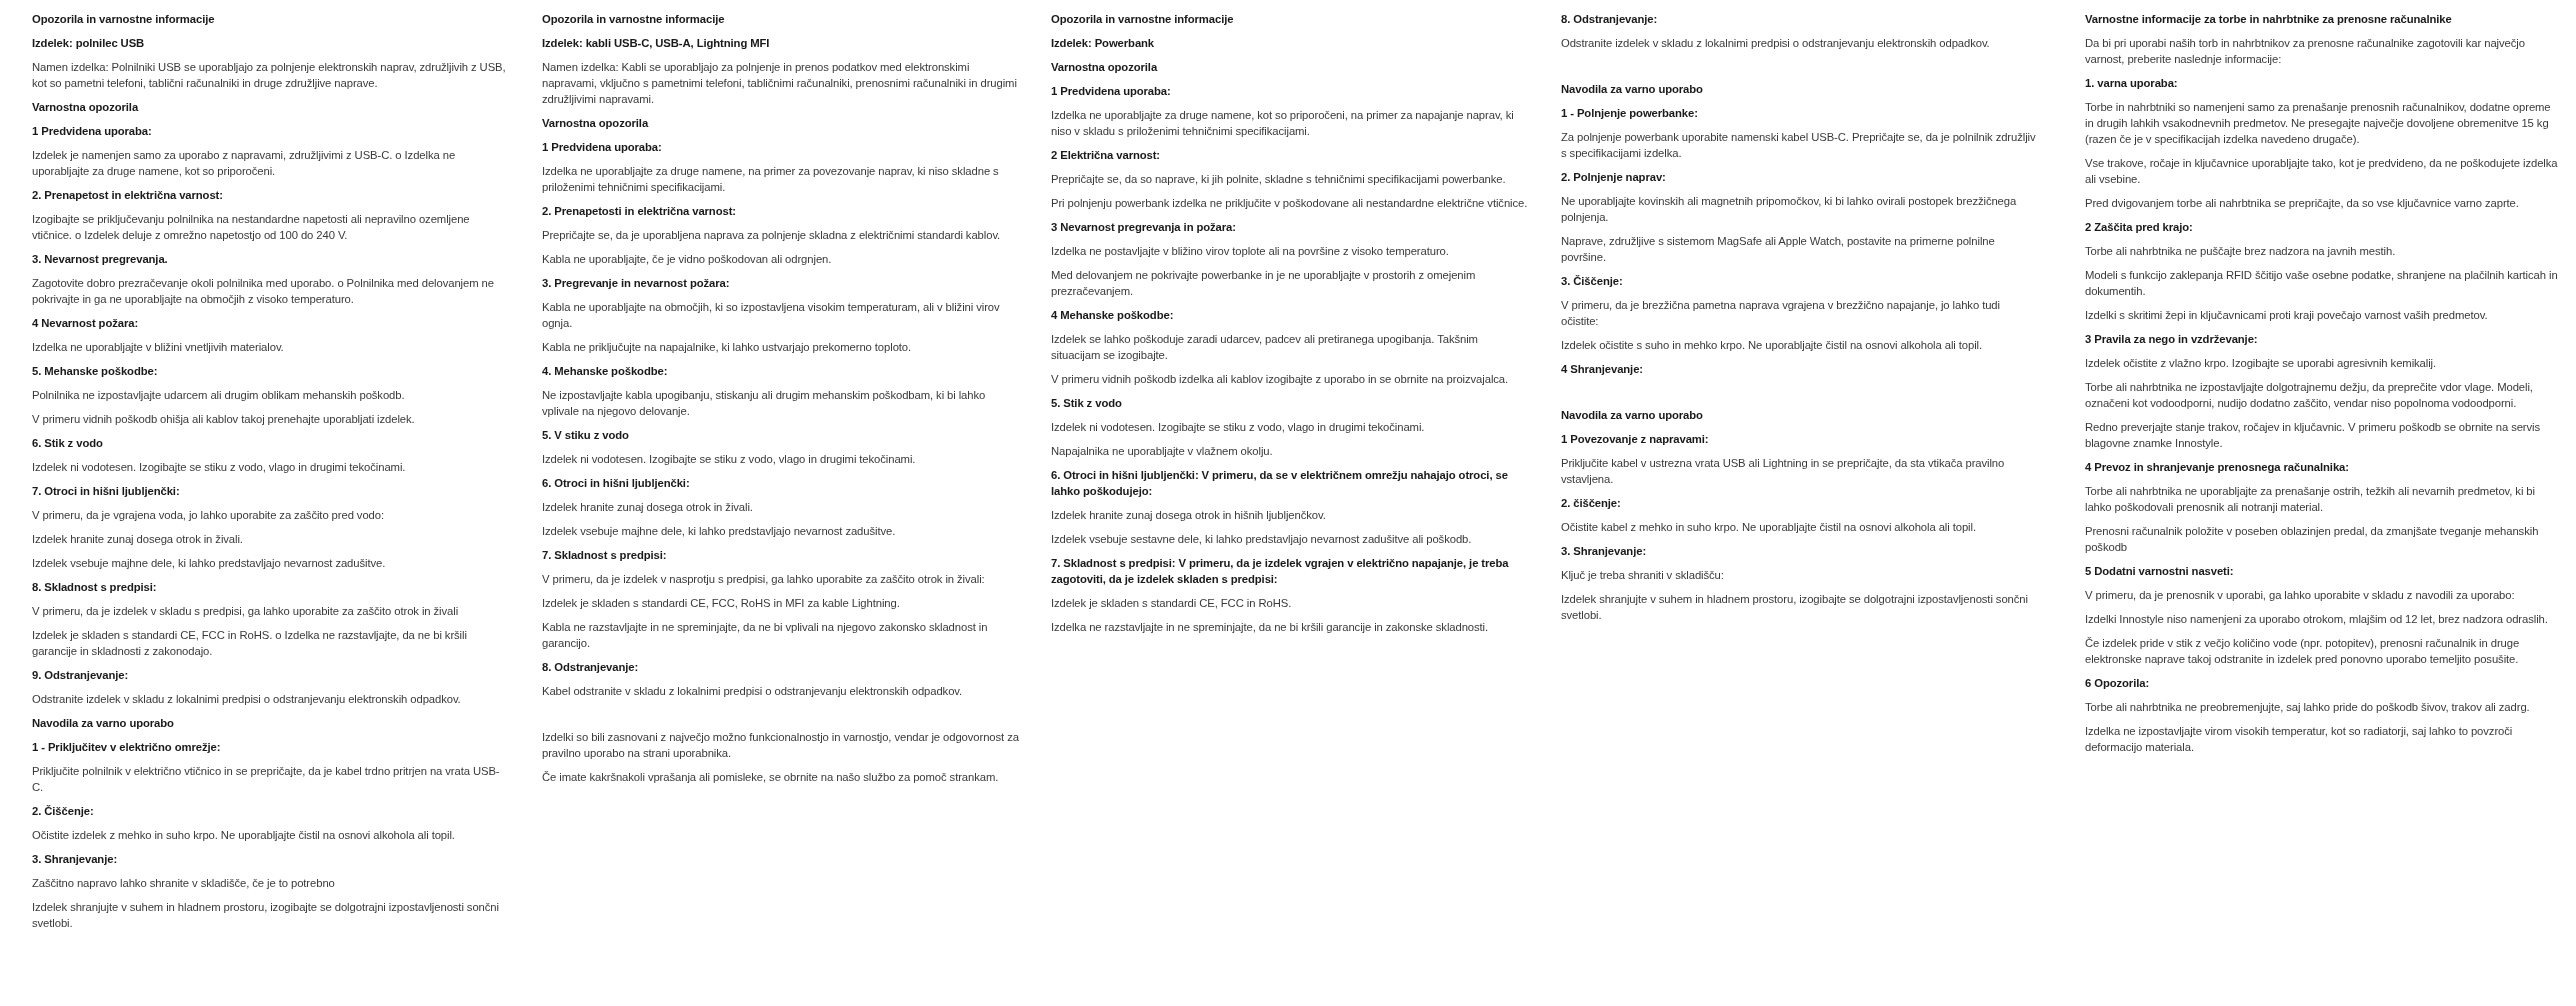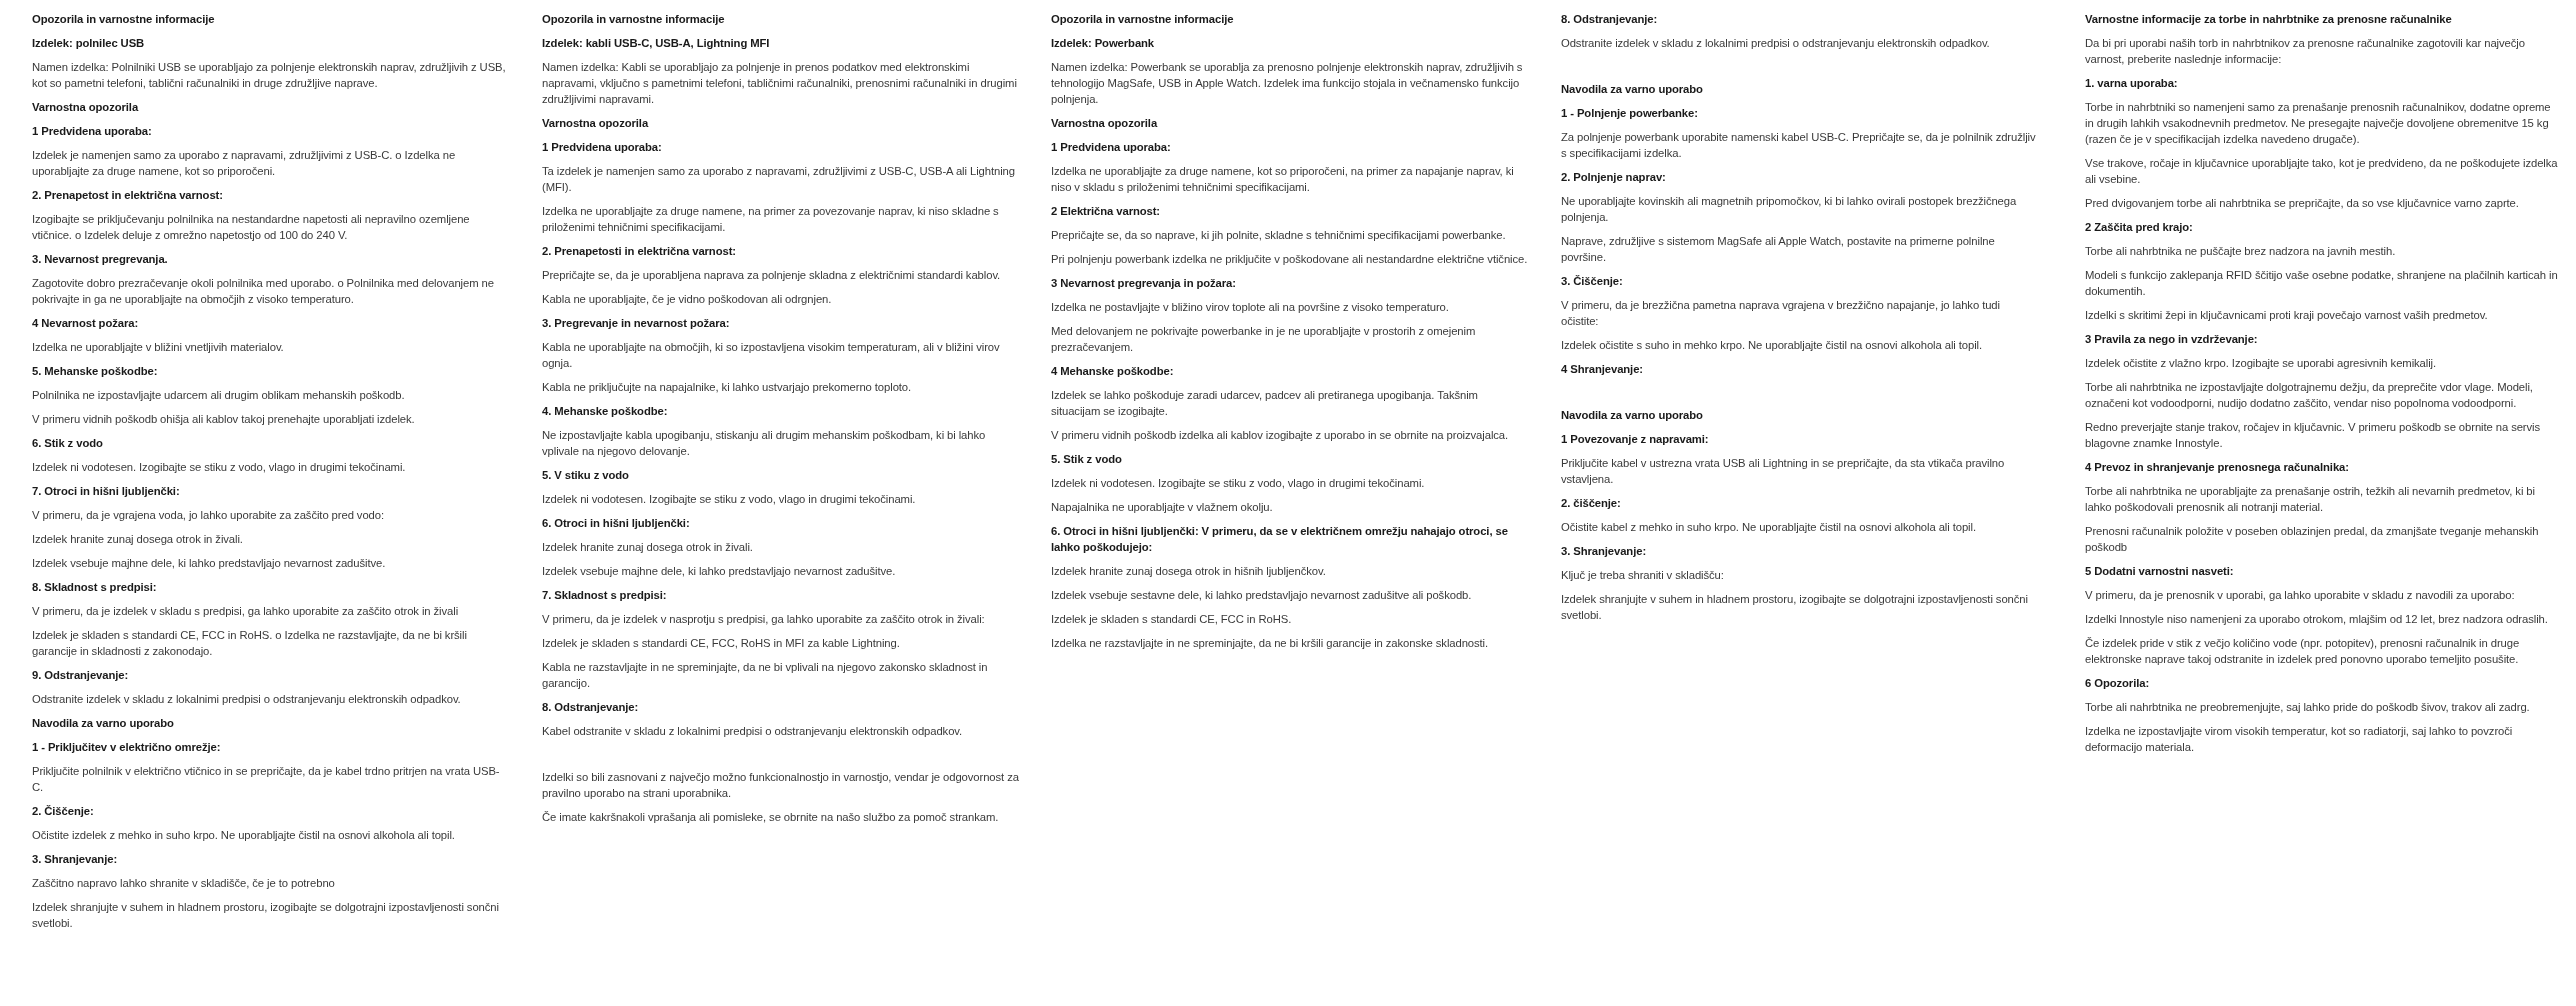--- a/index.html
+++ b/index.html
@@ -74,21 +74,20 @@
       <div class="heading">3. Shranjevanje:</div>
       <div class="para">Zaščitno napravo lahko shranite v skladišče, če je to potrebno</div>
       <div class="para">Izdelek shranjujte v suhem in hladnem prostoru, izogibajte se dolgotrajni izpostavljenosti sončni svetlobi.</div>
     </div>
     <div class="col">
       <div class="title">Opozorila in varnostne informacije</div>
       <div class="heading">Izdelek: kabli USB-C, USB-A, Lightning MFI</div>
       <div class="para">Namen izdelka: Kabli se uporabljajo za polnjenje in prenos podatkov med elektronskimi napravami, vključno s pametnimi telefoni, tabličnimi računalniki, prenosnimi računalniki in drugimi združljivimi napravami.</div>
       <div class="heading">Varnostna opozorila</div>
       <div class="heading">1 Predvidena uporaba:</div>
-      <div class="para">Ta izdelek je namenjen samo za uporabo z napravami, združljivimi z USB-C, USB-A ali Lightning (MFI).</div>
       <div class="para">Izdelka ne uporabljajte za druge namene, na primer za povezovanje naprav, ki niso skladne s priloženimi tehničnimi specifikacijami.</div>
       <div class="heading">2. Prenapetosti in električna varnost:</div>
       <div class="para">Prepričajte se, da je uporabljena naprava za polnjenje skladna z električnimi standardi kablov.</div>
       <div class="para">Kabla ne uporabljajte, če je vidno poškodovan ali odrgnjen.</div>
       <div class="heading">3. Pregrevanje in nevarnost požara:</div>
       <div class="para">Kabla ne uporabljajte na območjih, ki so izpostavljena visokim temperaturam, ali v bližini virov ognja.</div>
       <div class="para">Kabla ne priključujte na napajalnike, ki lahko ustvarjajo prekomerno toploto.</div>
       <div class="heading">4. Mehanske poškodbe:</div>
       <div class="para">Ne izpostavljajte kabla upogibanju, stiskanju ali drugim mehanskim poškodbam, ki bi lahko vplivale na njegovo delovanje.</div>
       <div class="heading">5. V stiku z vodo</div>
@@ -102,39 +101,39 @@
       <div class="para">Kabla ne razstavljajte in ne spreminjajte, da ne bi vplivali na njegovo zakonsko skladnost in garancijo.</div>
       <div class="heading">8. Odstranjevanje:</div>
       <div class="para">Kabel odstranite v skladu z lokalnimi predpisi o odstranjevanju elektronskih odpadkov.</div>
       <div class="gap"></div>
       <div class="para">Izdelki so bili zasnovani z največjo možno funkcionalnostjo in varnostjo, vendar je odgovornost za pravilno uporabo na strani uporabnika.</div>
       <div class="para">Če imate kakršnakoli vprašanja ali pomisleke, se obrnite na našo službo za pomoč strankam.</div>
     </div>
     <div class="col">
       <div class="title">Opozorila in varnostne informacije</div>
       <div class="heading">Izdelek: Powerbank</div>
-      <div class="para">Namen izdelka: Powerbank se uporablja za prenosno polnjenje elektronskih naprav, združljivih s tehnologijo MagSafe, USB in Apple Watch. Izdelek ima funkcijo stojala in večnamensko funkcijo polnjenja.</div>
       <div class="heading">Varnostna opozorila</div>
       <div class="heading">1 Predvidena uporaba:</div>
       <div class="para">Izdelka ne uporabljajte za druge namene, kot so priporočeni, na primer za napajanje naprav, ki niso v skladu s priloženimi tehničnimi specifikacijami.</div>
       <div class="heading">2 Električna varnost:</div>
       <div class="para">Prepričajte se, da so naprave, ki jih polnite, skladne s tehničnimi specifikacijami powerbanke.</div>
       <div class="para">Pri polnjenju powerbank izdelka ne priključite v poškodovane ali nestandardne električne vtičnice.</div>
       <div class="heading">3 Nevarnost pregrevanja in požara:</div>
       <div class="para">Izdelka ne postavljajte v bližino virov toplote ali na površine z visoko temperaturo.</div>
       <div class="para">Med delovanjem ne pokrivajte powerbanke in je ne uporabljajte v prostorih z omejenim prezračevanjem.</div>
       <div class="heading">4 Mehanske poškodbe:</div>
       <div class="para">Izdelek se lahko poškoduje zaradi udarcev, padcev ali pretiranega upogibanja. Takšnim situacijam se izogibajte.</div>
       <div class="para">V primeru vidnih poškodb izdelka ali kablov izogibajte z uporabo in se obrnite na proizvajalca.</div>
       <div class="heading">5. Stik z vodo</div>
       <div class="para">Izdelek ni vodotesen. Izogibajte se stiku z vodo, vlago in drugimi tekočinami.</div>
       <div class="para">Napajalnika ne uporabljajte v vlažnem okolju.</div>
       <div class="heading">6. Otroci in hišni ljubljenčki: V primeru, da se v električnem omrežju nahajajo otroci, se lahko poškodujejo:</div>
       <div class="para">Izdelek hranite zunaj dosega otrok in hišnih ljubljenčkov.</div>
       <div class="para">Izdelek vsebuje sestavne dele, ki lahko predstavljajo nevarnost zadušitve ali poškodb.</div>
+      <div class="heading">7. Skladnost s predpisi: V primeru, da je izdelek vgrajen v električno napajanje, je treba zagotoviti, da je izdelek skladen s predpisi:</div>
       <div class="para">Izdelek je skladen s standardi CE, FCC in RoHS.</div>
       <div class="para">Izdelka ne razstavljajte in ne spreminjajte, da ne bi kršili garancije in zakonske skladnosti.</div>
     </div>
     <div class="col">
       <div class="heading">8. Odstranjevanje:</div>
       <div class="para">Odstranite izdelek v skladu z lokalnimi predpisi o odstranjevanju elektronskih odpadkov.</div>
       <div class="gap"></div>
       <div class="heading">Navodila za varno uporabo</div>
       <div class="heading">1 - Polnjenje powerbanke:</div>
       <div class="para">Za polnjenje powerbank uporabite namenski kabel USB-C. Prepričajte se, da je polnilnik združljiv s specifikacijami izdelka.</div>

